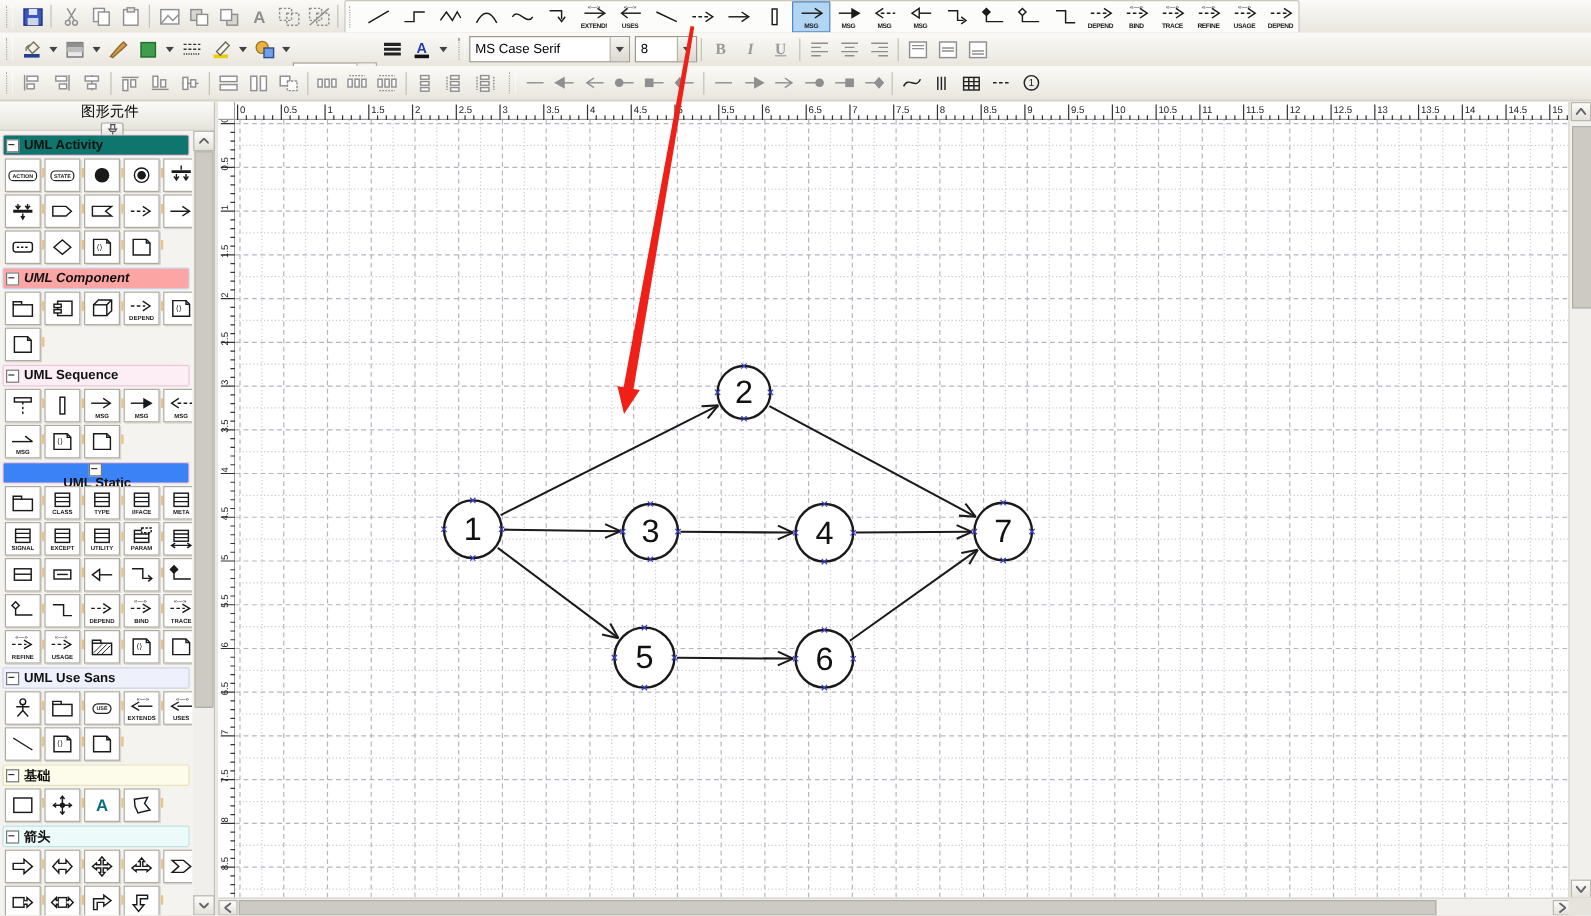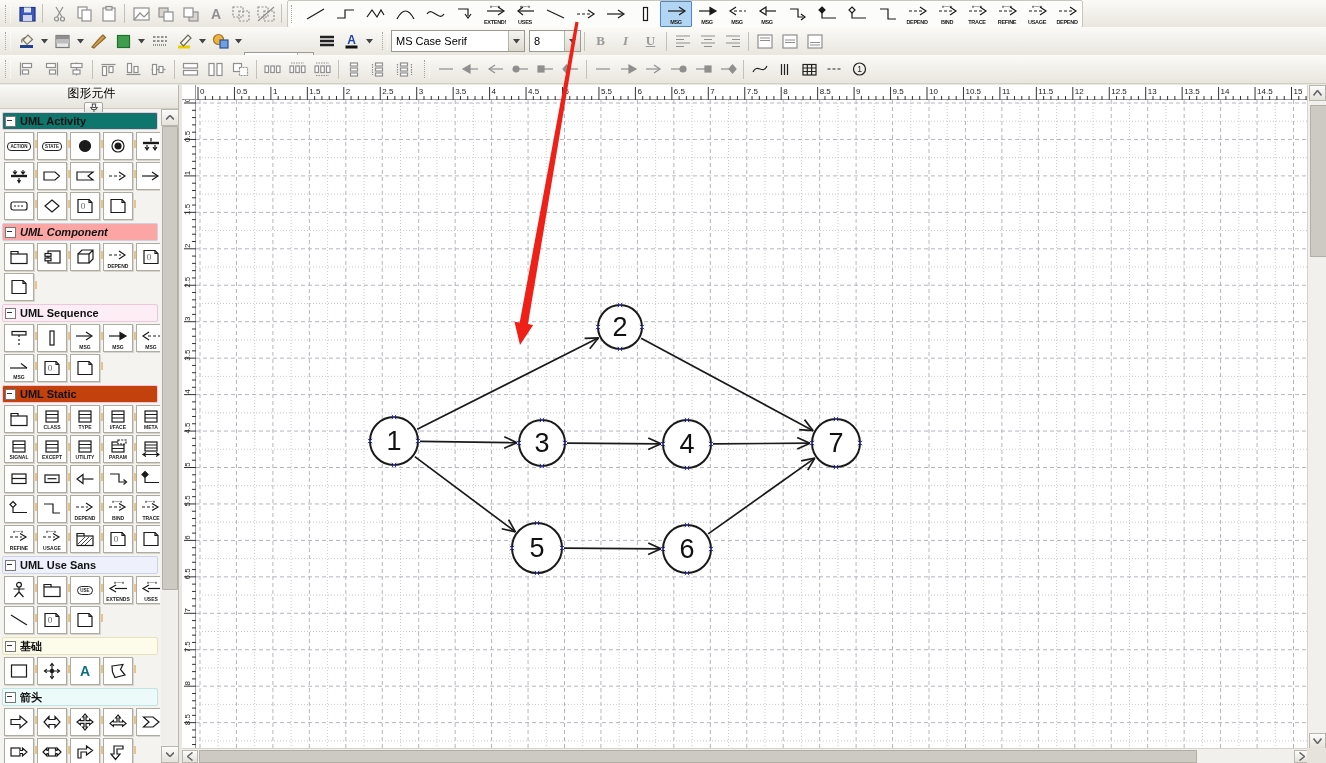--- a/index.html
+++ b/index.html
@@ -1349,21 +1349,21 @@
               <svg width="22" height="18" viewBox="0 0 22 18" style="overflow:visible">
                 <g fill="none" stroke="currentColor" stroke-width="1.2">
                   <path d="M4 2.5 H15 L18 5.5 V15.5 H4 Z" fill="#fff"></path>
                   <path d="M15 2.5 V5.5 H18"></path>
                 </g>
               </svg>
             </span>
           </div>
           <div class="tickmark"></div>
         </div>
-        <div class="shead" style="background: #c2410c; border-color: rgb(242, 198, 218);">
+        <div class="shead" style="background: #3b82f6; border-color: rgb(242, 198, 218); flex-direction: column;">
           <span class="collapse-box"></span>
           <span>UML Static</span>
         </div>
         <div class="srow">
           <div class="scell">
             <span style="display: flex; align-items: center; justify-content: center;">
               <svg width="22" height="18" viewBox="0 0 22 18" style="overflow:visible">
                 <g fill="none" stroke="currentColor" stroke-width="1.2">
                   <path d="M3 6 V3.5 H10 V6"></path>
                   <rect x="3" y="6" width="16" height="9.5" fill="#fff"></rect>

